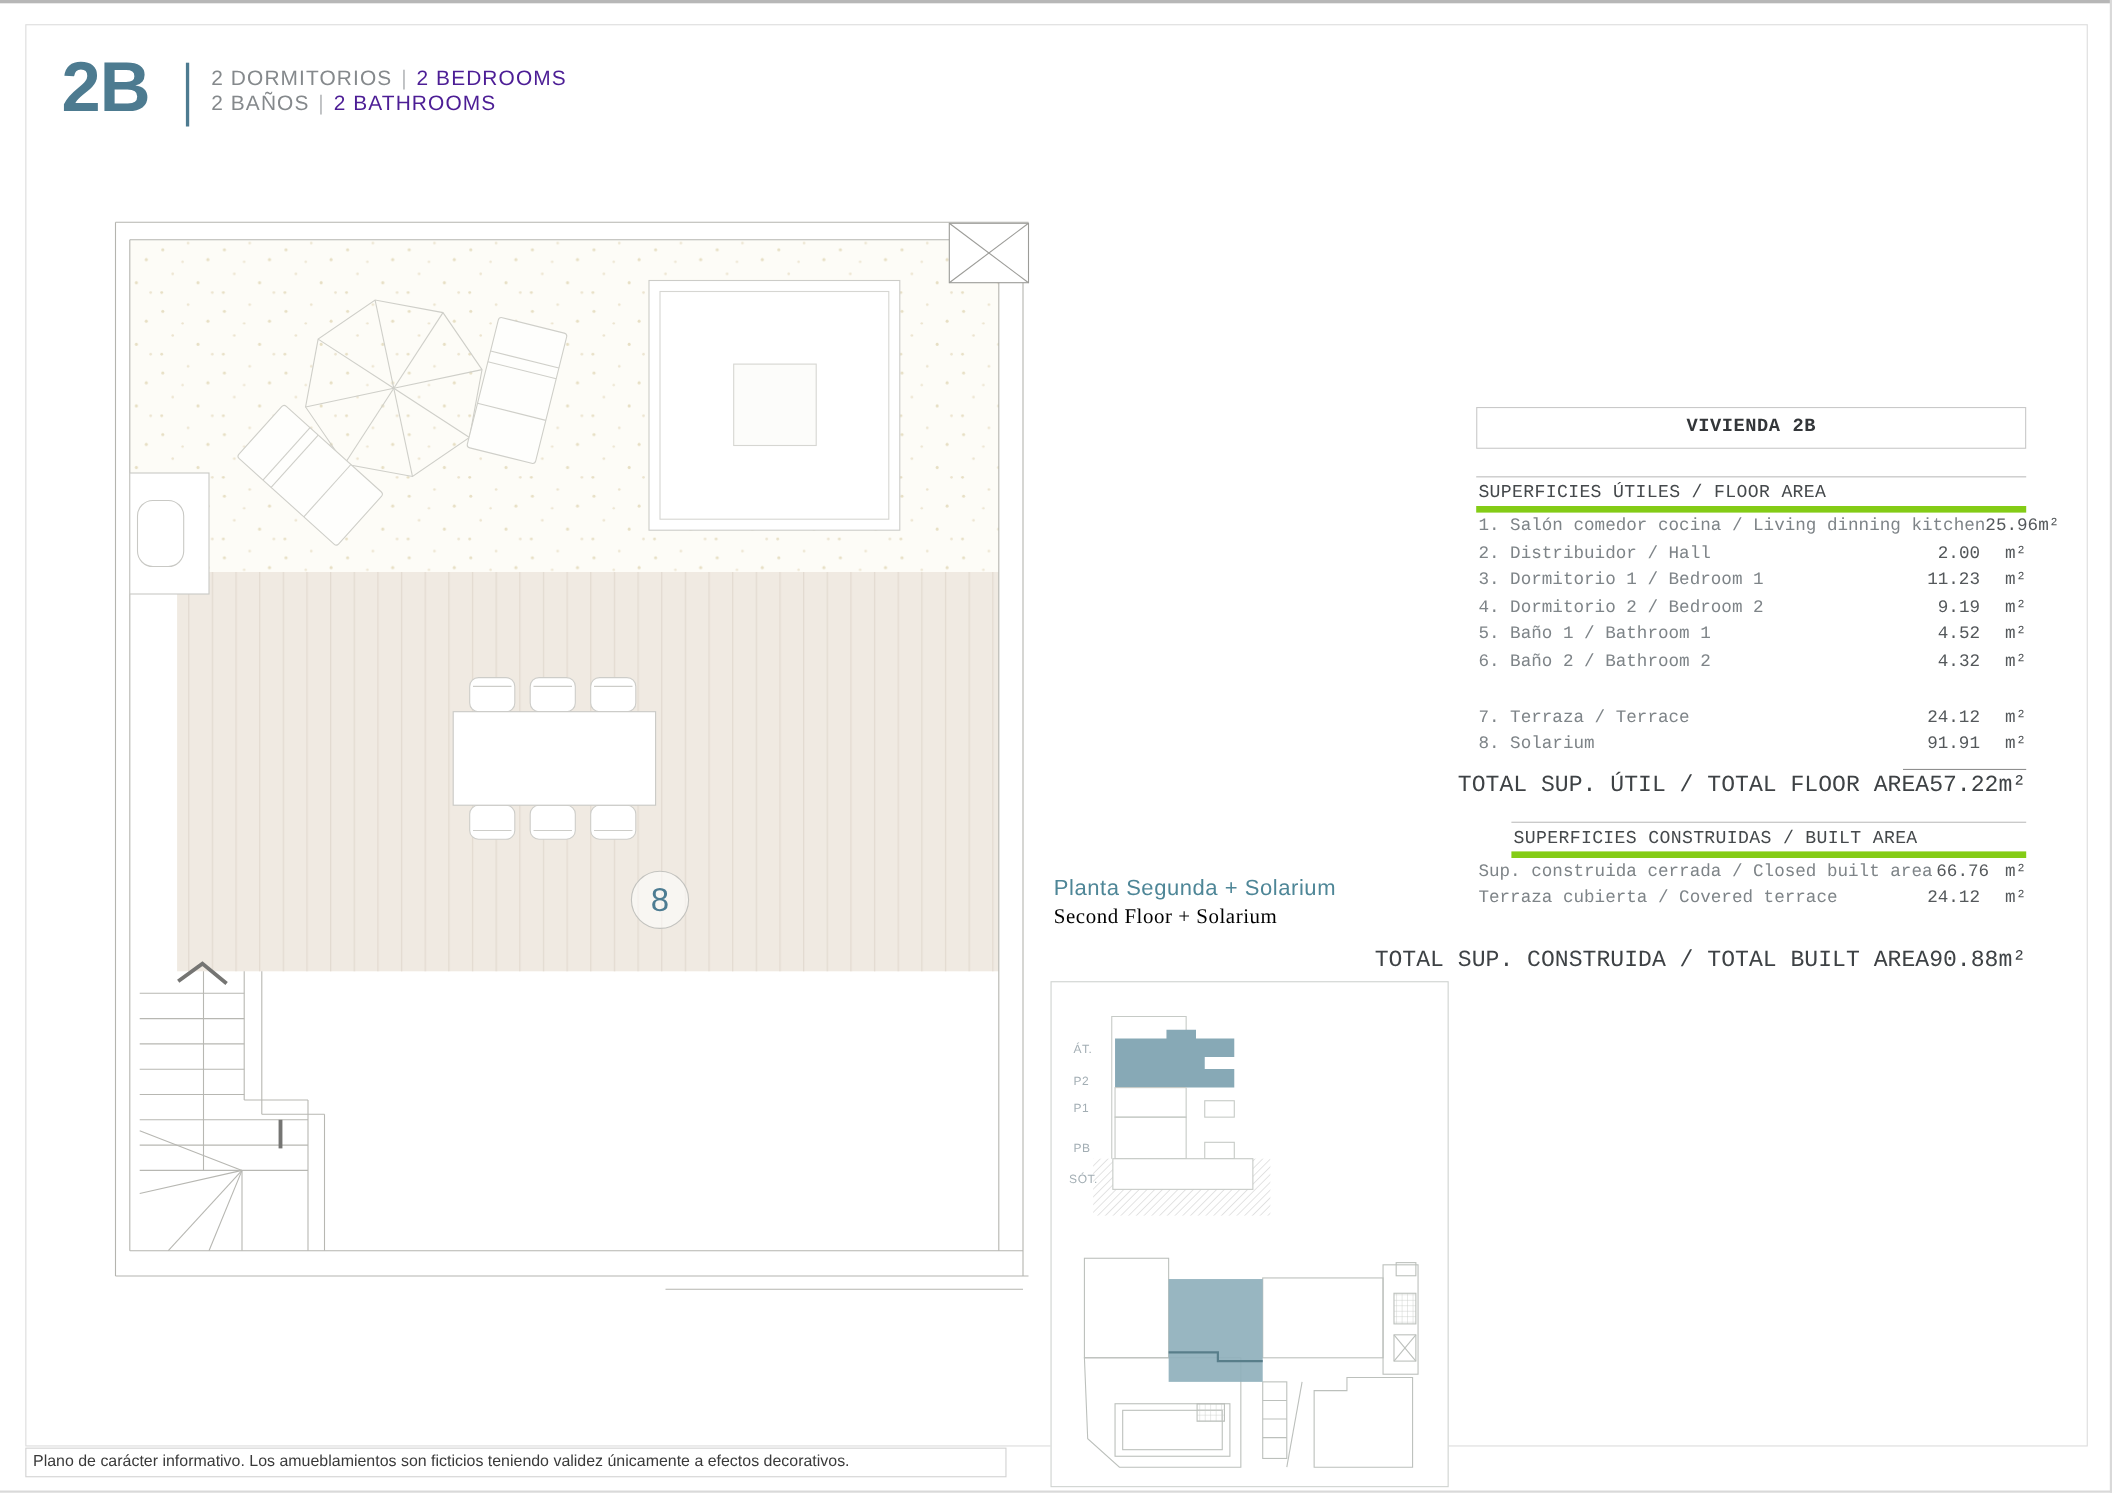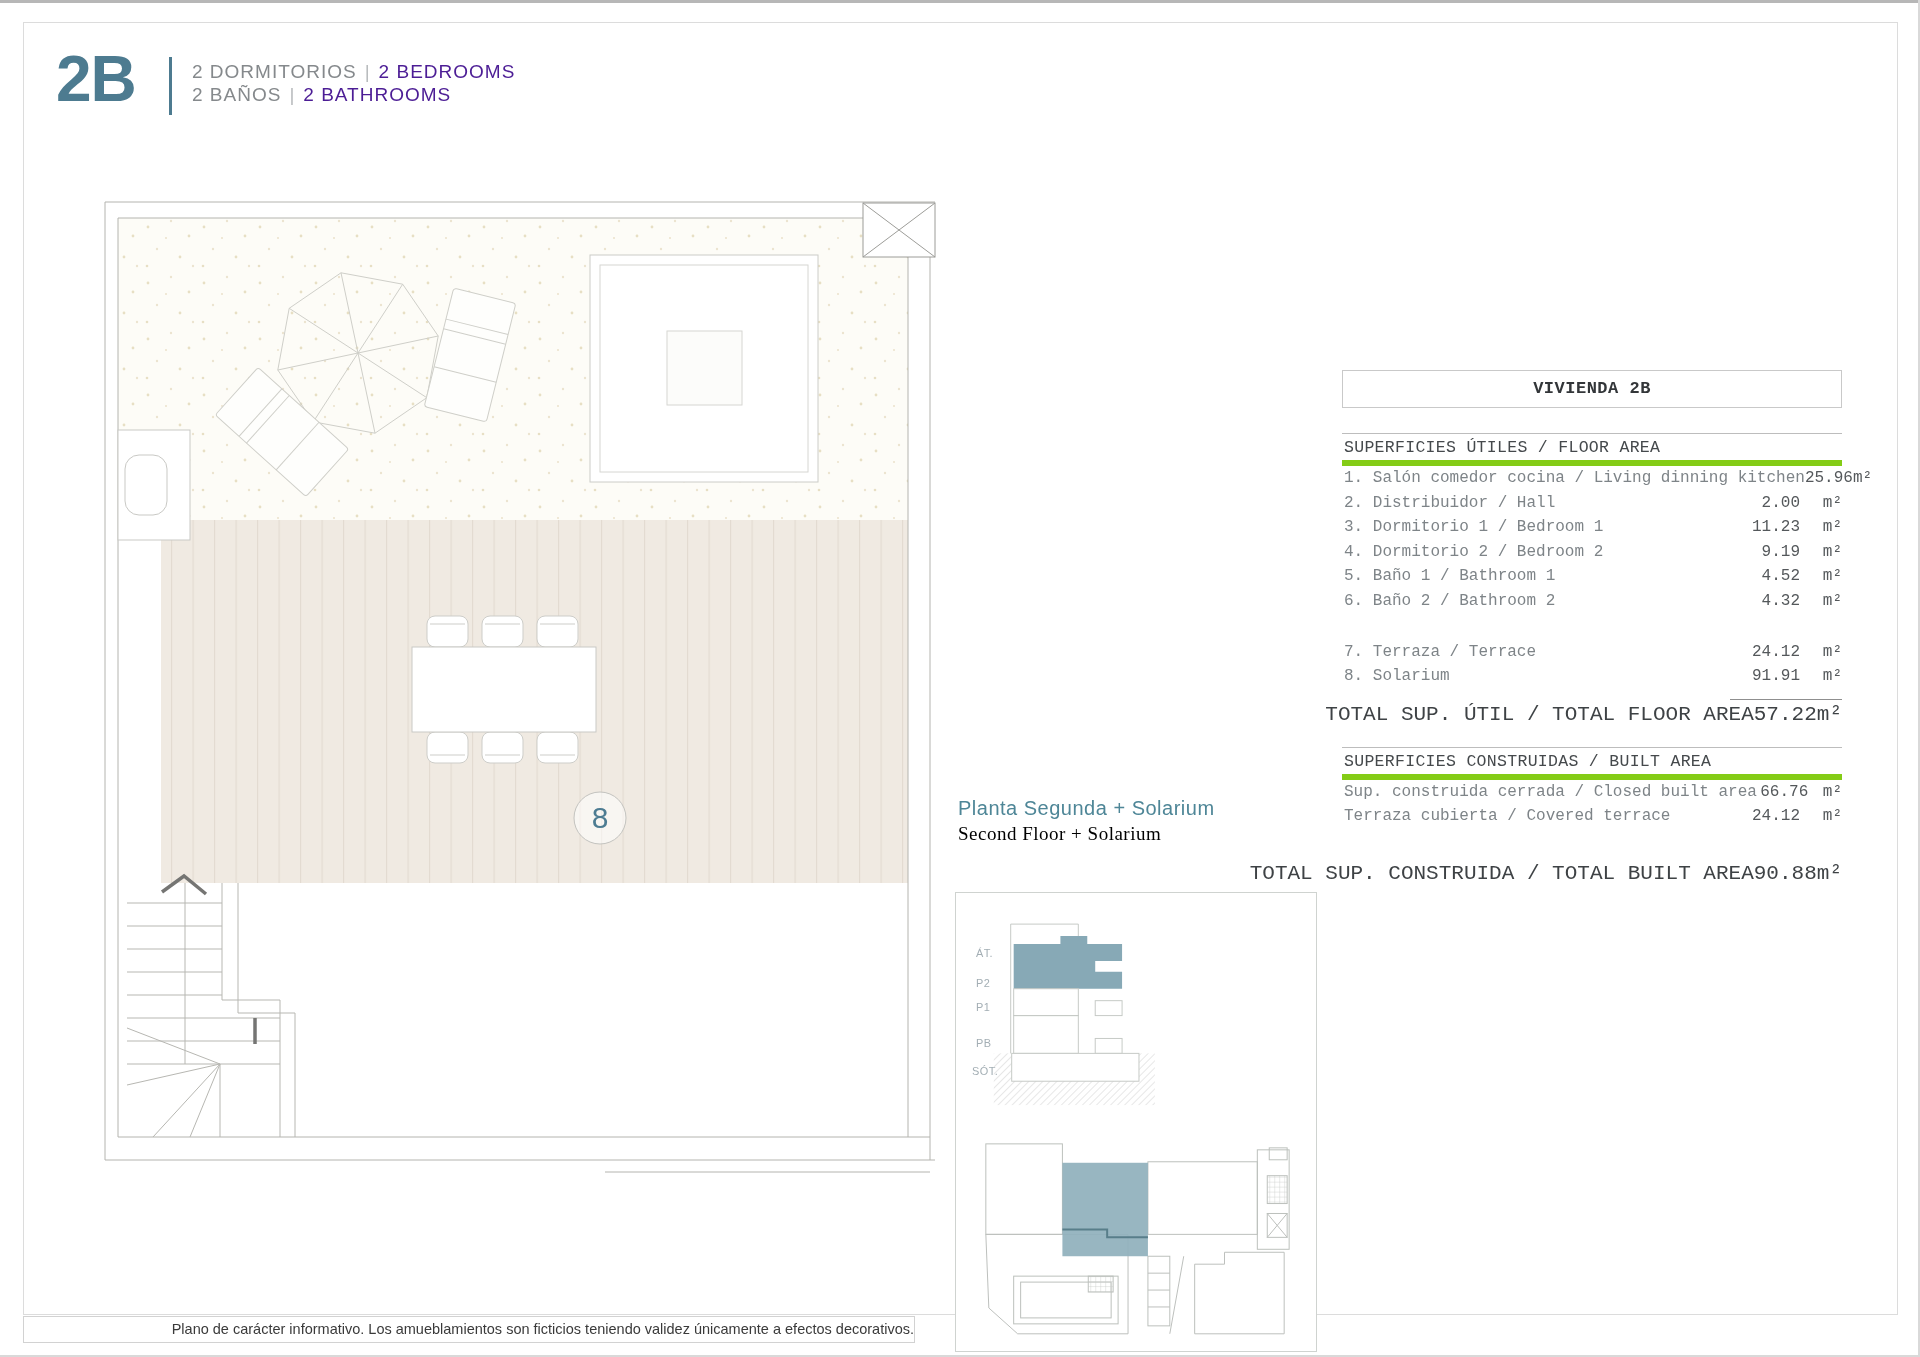--- a/index.html
+++ b/index.html
@@ -40,21 +40,21 @@
   .total-rule{margin-top:10px;display:flex;justify-content:flex-end;}
   .total-rule span{width:112px;border-top:1px solid #8f8f8f;}
   .total-row{display:flex;line-height:24px;margin-top:3px;font-size:21px;color:#3e4245;justify-content:flex-end;}
   .total-row .lbl{flex:1;padding-left:2px;white-space:nowrap;}
   .total-row .val{width:64px;text-align:right;color:#3e4245;}
   .total-row .unit{width:42px;text-align:right;color:#3e4245;}
   .built-gap{height:20px;}
   .total-built-gap{height:30px;}
   
   .disclaimer{left:23px;top:1316px;width:884px;height:25px;border:1px solid #d2d2d2;
-              font-size:14.5px;color:#3a3a3a;line-height:25px;padding-left:6px;background:#fff;white-space:nowrap;text-align:right;}
+              font-size:14.5px;color:#3a3a3a;line-height:25px;padding-left:6px;background:#fff;white-space:nowrap;}
   svg text{font-family:"Liberation Sans", sans-serif;}
 </style>
 </head>
 <body>
 
 <div class="abs top-edge"></div>
 <div class="abs right-edge"></div>
 <div class="abs bottom-edge"></div>
 <div class="abs page-frame"></div>
 
@@ -309,21 +309,21 @@
   <div class="total-rule">
       <span></span>
     </div>
   <div class="total-row">
     <span class="lbl">TOTAL SUP. ÚTIL / TOTAL FLOOR AREA</span>
     <span class="val">57.22</span>
     <span class="unit">m²</span>
   </div>
 
   <div class="built-gap"></div>
-  <div class="sec-head" style="margin-top:0;">SUPERFICIES CONSTRUIDAS / BUILT AREA</div>
+  <div class="sec-head" style="margin-top:0;margin-left:32px;">SUPERFICIES CONSTRUIDAS / BUILT AREA</div>
 
   <div class="row">
     <span class="lbl">Sup. construida cerrada / Closed built area</span>
     <span class="val">66.76</span>
     <span class="unit">m²</span>
   </div>
   <div class="row">
     <span class="lbl">Terraza cubierta / Covered terrace</span>
     <span class="val">24.12</span>
     <span class="unit">m²</span>

